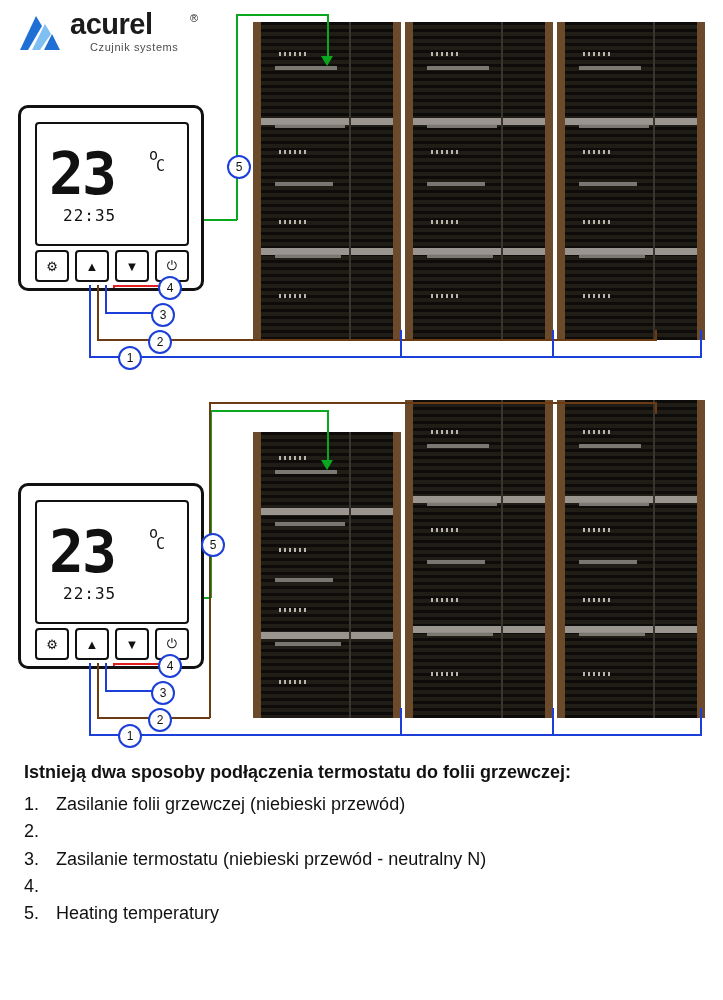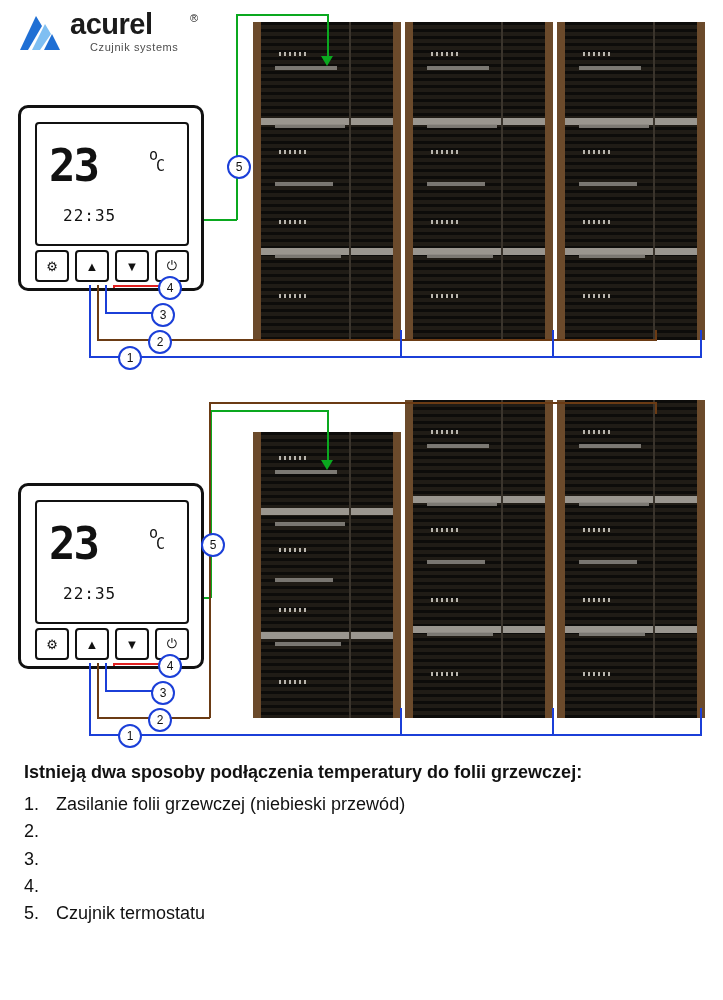--- a/index.html
+++ b/index.html
@@ -15,21 +15,21 @@
   
   .logo{position:absolute;left:18px;top:8px;width:200px;height:60px;text-align:center;}
   .logo-mark{position:absolute;left:0;top:2px;width:46px;height:46px;}
   .logo-text{position:absolute;left:52px;top:0px;font-size:29px;font-weight:700;color:#1b1b1b;letter-spacing:-0.5px;}
   .logo-reg{position:absolute;left:172px;top:4px;font-size:11px;color:#1b1b1b;}
   .logo-sub{position:absolute;left:72px;top:33px;font-size:11px;color:#4d4d4d;letter-spacing:0.6px;}
 
   
   .thermo{position:absolute;width:180px;height:180px;border:3px solid #111;border-radius:10px;background:#fff;}
   .screen{position:absolute;left:14px;top:14px;width:150px;height:120px;border:2px solid #111;border-radius:4px;background:#fff;}
-  .temp{position:absolute;left:12px;top:16px;font-family:"DejaVu Sans Mono",monospace;font-size:44px;font-weight:700;color:#111;letter-spacing:-2px;}
+  .temp{position:absolute;left:12px;top:16px;font-family:"DejaVu Sans Mono",monospace;font-size:58px;font-weight:700;color:#111;letter-spacing:-2px;}
   .deg{position:absolute;left:112px;top:22px;font-family:"DejaVu Sans Mono",monospace;font-size:15px;color:#111;}
   .unit{position:absolute;left:119px;top:33px;font-family:"DejaVu Sans Mono",monospace;font-size:15px;color:#111;}
   .clock{position:absolute;left:26px;top:82px;font-family:"DejaVu Sans Mono",monospace;font-size:16px;color:#111;letter-spacing:1px;}
   .btn{position:absolute;top:142px;width:30px;height:28px;border:2px solid #111;border-radius:4px;background:#fff;
        display:flex;align-items:center;justify-content:center;font-size:13px;color:#111;}
   .btn.b1{left:14px;} .btn.b2{left:54px;} .btn.b3{left:94px;} .btn.b4{left:134px;}
 
   
   .mat{position:absolute;background:#17140f;}
   .mat .edgeL,.mat .edgeR{position:absolute;top:0;bottom:0;width:8px;background:#6b4a2b;}
@@ -257,35 +257,36 @@
   <div class="badge" style="left:148px;top:708px;">2</div>
 
   <div class="wire v blue" style="left:89px;top:663px;height:72px;"></div>
   <div class="wire h blue" style="left:89px;top:734px;width:613px;"></div>
   <div class="wire v blue" style="left:700px;top:708px;height:27px;"></div>
   <div class="wire v blue" style="left:400px;top:708px;height:27px;"></div>
   <div class="wire v blue" style="left:552px;top:708px;height:27px;"></div>
   <div class="badge" style="left:118px;top:724px;">1</div>
 
   <div class="legend">
-    <h3>Istnieją dwa sposoby podłączenia temperatury do folii grzewczej:</h3>
+    <h3>Istnieją dwa sposoby podłączenia termostatu do folii grzewczej:</h3>
     <ol>
       <li>
         <span class="num">1.</span>
         <span>Zasilanie folii grzewczej (niebieski przewód)</span>
       </li>
       <li>
         <span class="num">2.</span>
       </li>
       <li>
         <span class="num">3.</span>
+        <span>Zasilanie termostatu (niebieski przewód - neutralny N)</span>
       </li>
       <li>
         <span class="num">4.</span>
       </li>
       <li>
         <span class="num">5.</span>
-        <span>Czujnik termostatu</span>
+        <span>Heating temperatury</span>
       </li>
     </ol>
   </div>
 
 </div>
 
 </body></html>

